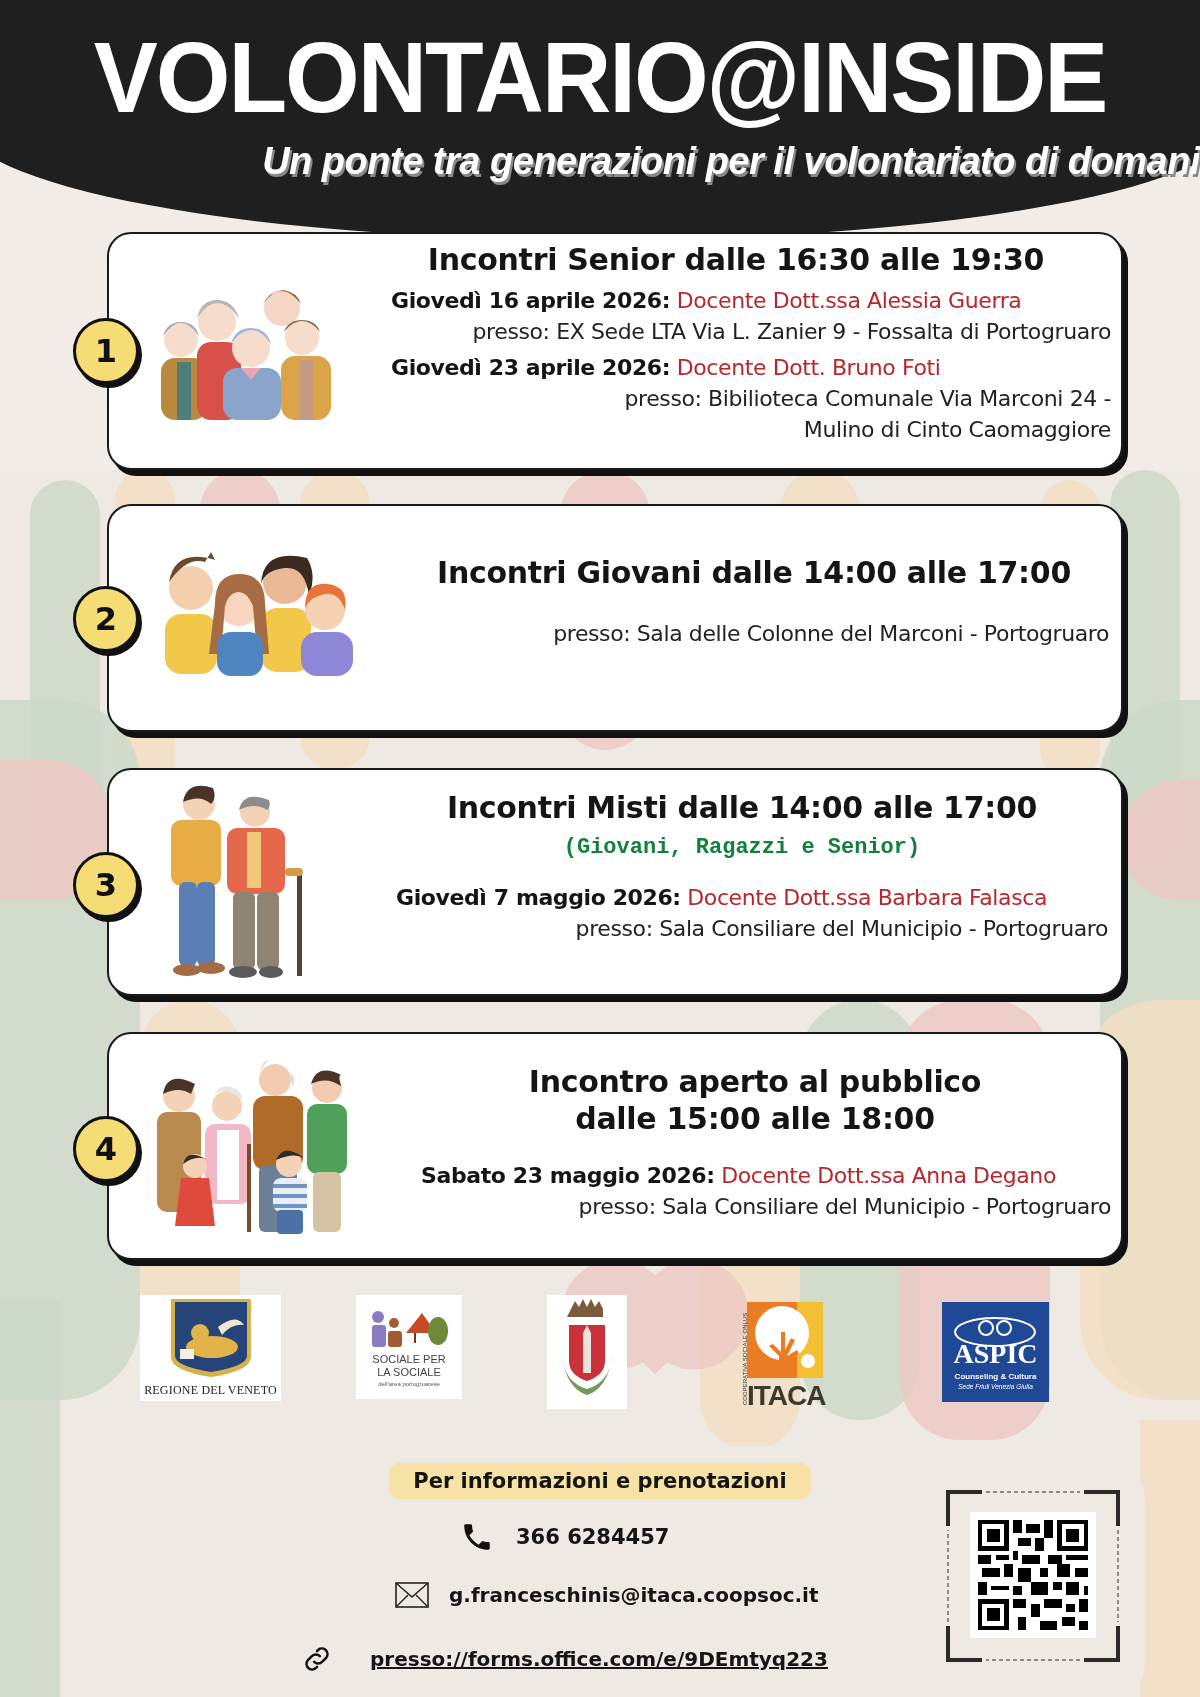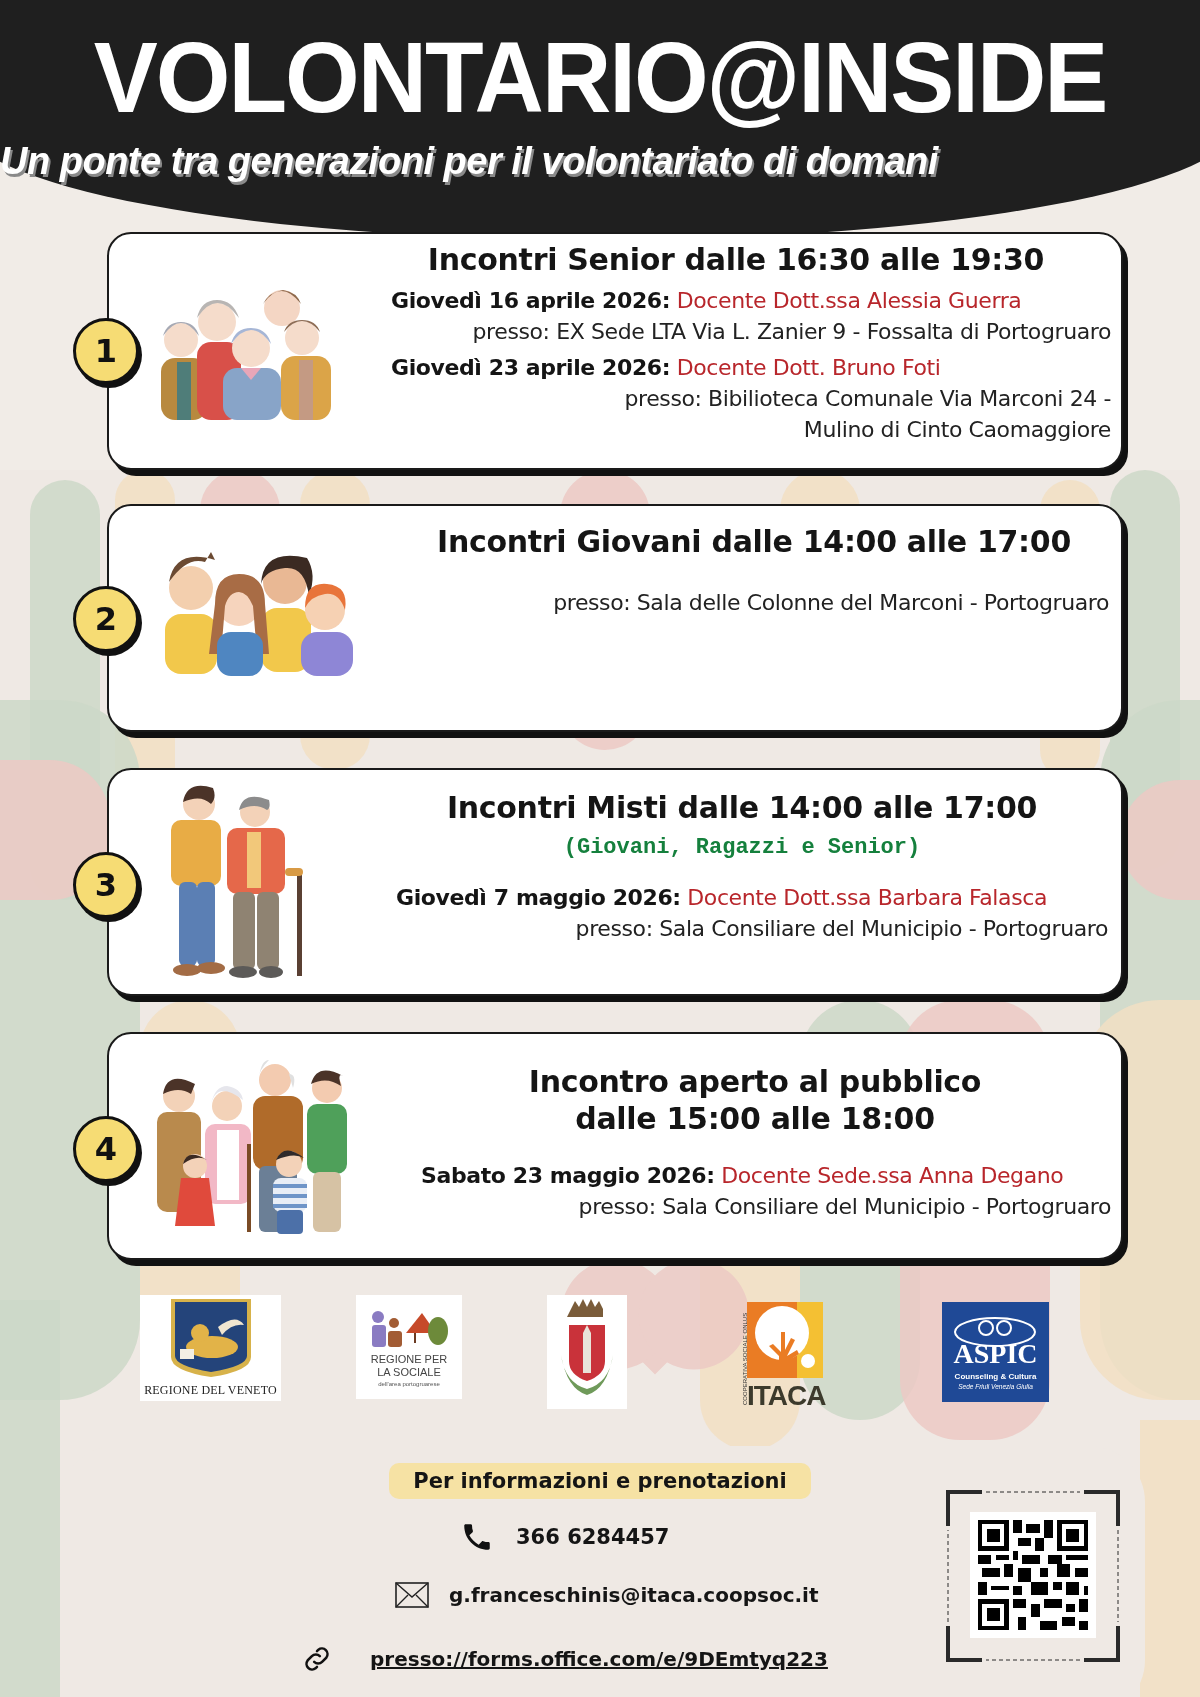--- a/index.html
+++ b/index.html
@@ -29,24 +29,25 @@
     border-radius: 0 0 50% 50% / 0 0 40% 40%;
     z-index: 1;
   }
   .title {
     position: absolute; left: 0; top: 22px; width: 1200px; text-align: center;
     font-family: "Liberation Sans", sans-serif; font-weight: 700;
     font-size: 96px; letter-spacing: -2px; color: #ffffff; z-index: 2;
     transform: scaleY(1.05);
   }
   .subtitle {
-    position: absolute; left: 0; top: 140px; width: 1200px; text-align: left;
+    position: absolute; left: 0; top: 140px; width: 1200px; text-align: right;
     font-family: "Liberation Sans", sans-serif; font-weight: 700; font-style: italic;
     font-size: 38px; color: #ffffff; z-index: 2; letter-spacing: -0.5px;
     text-shadow: 2px 3px 0 #8a8a8a;
+    padding-left: 40px;
   }
 
   
   .card {
     position: absolute; left: 107px; width: 1016px;
     background: #ffffff; border: 2px solid #1a1a1a; border-radius: 24px;
     box-shadow: 5px 6px 0 #111111; z-index: 3;
   }
   .badge {
     position: absolute; left: -36px; width: 66px; height: 66px; border-radius: 50%;
@@ -173,21 +174,21 @@
         <path d="M114 36 q2 -36 46 -26 q10 16 2 38 q-4 -30 -24 -28 q-20 2 -24 16z" fill="#3b2a22"></path>
       <rect x="114" y="60" width="50" height="64" rx="16" fill="#f2c84b"></rect>
       <circle cx="92" cy="56" r="22" fill="#f6d4bd"></circle>
         <path d="M68 56 q0 -30 24 -30 q26 0 26 30 l4 50 l-12 0 l-4 -48 q-6 -14 -14 -14 q-10 0 -14 14 l-4 48 l-12 0z" fill="#a86c45"></path>
       <rect x="70" y="84" width="46" height="44" rx="14" fill="#4f86c1"></rect>
       <circle cx="178" cy="62" r="20" fill="#f6d1b3"></circle>
         <path d="M158 60 q0 -26 22 -24 q22 2 18 26 q-6 -18 -20 -16 q-14 2 -20 14z" fill="#e8743a"></path>
       <rect x="154" y="84" width="52" height="44" rx="16" fill="#8e86d6"></rect>
     </svg>
   </div>
-  <div class="card-body" style="left:290px;top:18px;width:710px;">
+  <div class="card-body" style="left:290px;top:49px;width:710px;">
     <div class="card-title" style="text-align:center;font-size:30px;">Incontri Giovani dalle 14:00 alle 17:00</div>
     <div style="margin-top:28px;">
       <div class="line addr">presso: Sala delle Colonne del Marconi  - Portogruaro</div>
     </div>
   </div>
 </div>
 
 <div class="card" style="top:768px;height:228px;">
   <div class="badge" style="top:82px;">3</div>
   <div class="illus" style="top:12px;height:200px;left:50px;">
@@ -255,21 +256,21 @@
         <rect x="124" y="150" width="34" height="4" fill="#6f95c8"></rect>
       <rect x="128" y="156" width="26" height="24" rx="4" fill="#4c70a8"></rect>
     </svg>
   </div>
   <div class="card-body" style="left:290px;top:30px;width:712px;">
     <div class="card-title" style="text-align:center;font-size:30px;">Incontro aperto al pubblico</div>
     <div class="card-title" style="text-align:center;font-size:30px;margin-top:2px;">dalle 15:00 alle 18:00</div>
     <div style="margin-top:24px;margin-left:22px;">
       <div class="line">
         <span class="date">Sabato 23 maggio 2026:</span>
-        <span class="doc">Docente Sede.ssa Anna Degano</span>
+        <span class="doc">Docente Dott.ssa Anna Degano</span>
       </div>
       <div class="line addr">presso: Sala Consiliare del Municipio  - Portogruaro</div>
     </div>
   </div>
 </div>
 
 <div class="logo" style="left:140px;top:1295px;width:141px;height:106px;">
   <svg width="141" height="82" viewBox="0 0 141 82" style="position:absolute;left:0;top:2px;">
     <path d="M31 2 h80 v58 q0 14 -40 20 q-40 -6 -40 -20z" fill="#d7b24a"></path>
     <path d="M35 5 h72 v54 q0 10 -36 16 q-36 -6 -36 -16z" fill="#24447a"></path>
@@ -284,21 +285,21 @@
 <div class="logo" style="left:356px;top:1295px;width:106px;height:104px;">
   <svg width="80" height="40" viewBox="0 0 80 40" style="position:absolute;left:14px;top:14px;">
     <circle cx="8" cy="8" r="6" fill="#8a7bc2"></circle>
       <rect x="2" y="16" width="14" height="22" rx="3" fill="#8a7bc2"></rect>
     <circle cx="24" cy="14" r="5" fill="#a25c34"></circle>
       <rect x="18" y="22" width="14" height="16" rx="3" fill="#a25c34"></rect>
     <path d="M36 24 l16 -20 l14 20z" fill="#c64a2a"></path>
       <rect x="44" y="24" width="2" height="10" fill="#6b3b22"></rect>
     <ellipse cx="68" cy="22" rx="10" ry="14" fill="#6d8a3a"></ellipse>
   </svg>
-  <div class="logo-text" style="top:58px;font-size:11px;color:#444;">REGIONE PER</div>
+  <div class="logo-text" style="top:58px;font-size:11px;color:#444;">SOCIALE PER</div>
   <div class="logo-text" style="top:71px;font-size:11px;color:#444;">LA SOCIALE</div>
   <div class="logo-text" style="top:86px;font-size:6px;color:#555;">dell'area portogruarese</div>
 </div>
 
 <div class="logo" style="left:547px;top:1295px;width:80px;height:114px;">
   <svg width="80" height="114" viewBox="0 0 80 114">
     <path d="M24 14 l4 -8 l4 6 l4 -8 l4 8 l4 -8 l4 8 l4 -6 l4 8 v8 h-36z" fill="#7a5c3a"></path>
     <path d="M22 30 h36 v36 q0 14 -18 20 q-18 -6 -18 -20z" fill="#c9323a"></path>
     <rect x="36" y="38" width="8" height="40" fill="#e9e3d9"></rect>
       <path d="M36 38 l4 -8 l4 8z" fill="#e9e3d9"></path>

